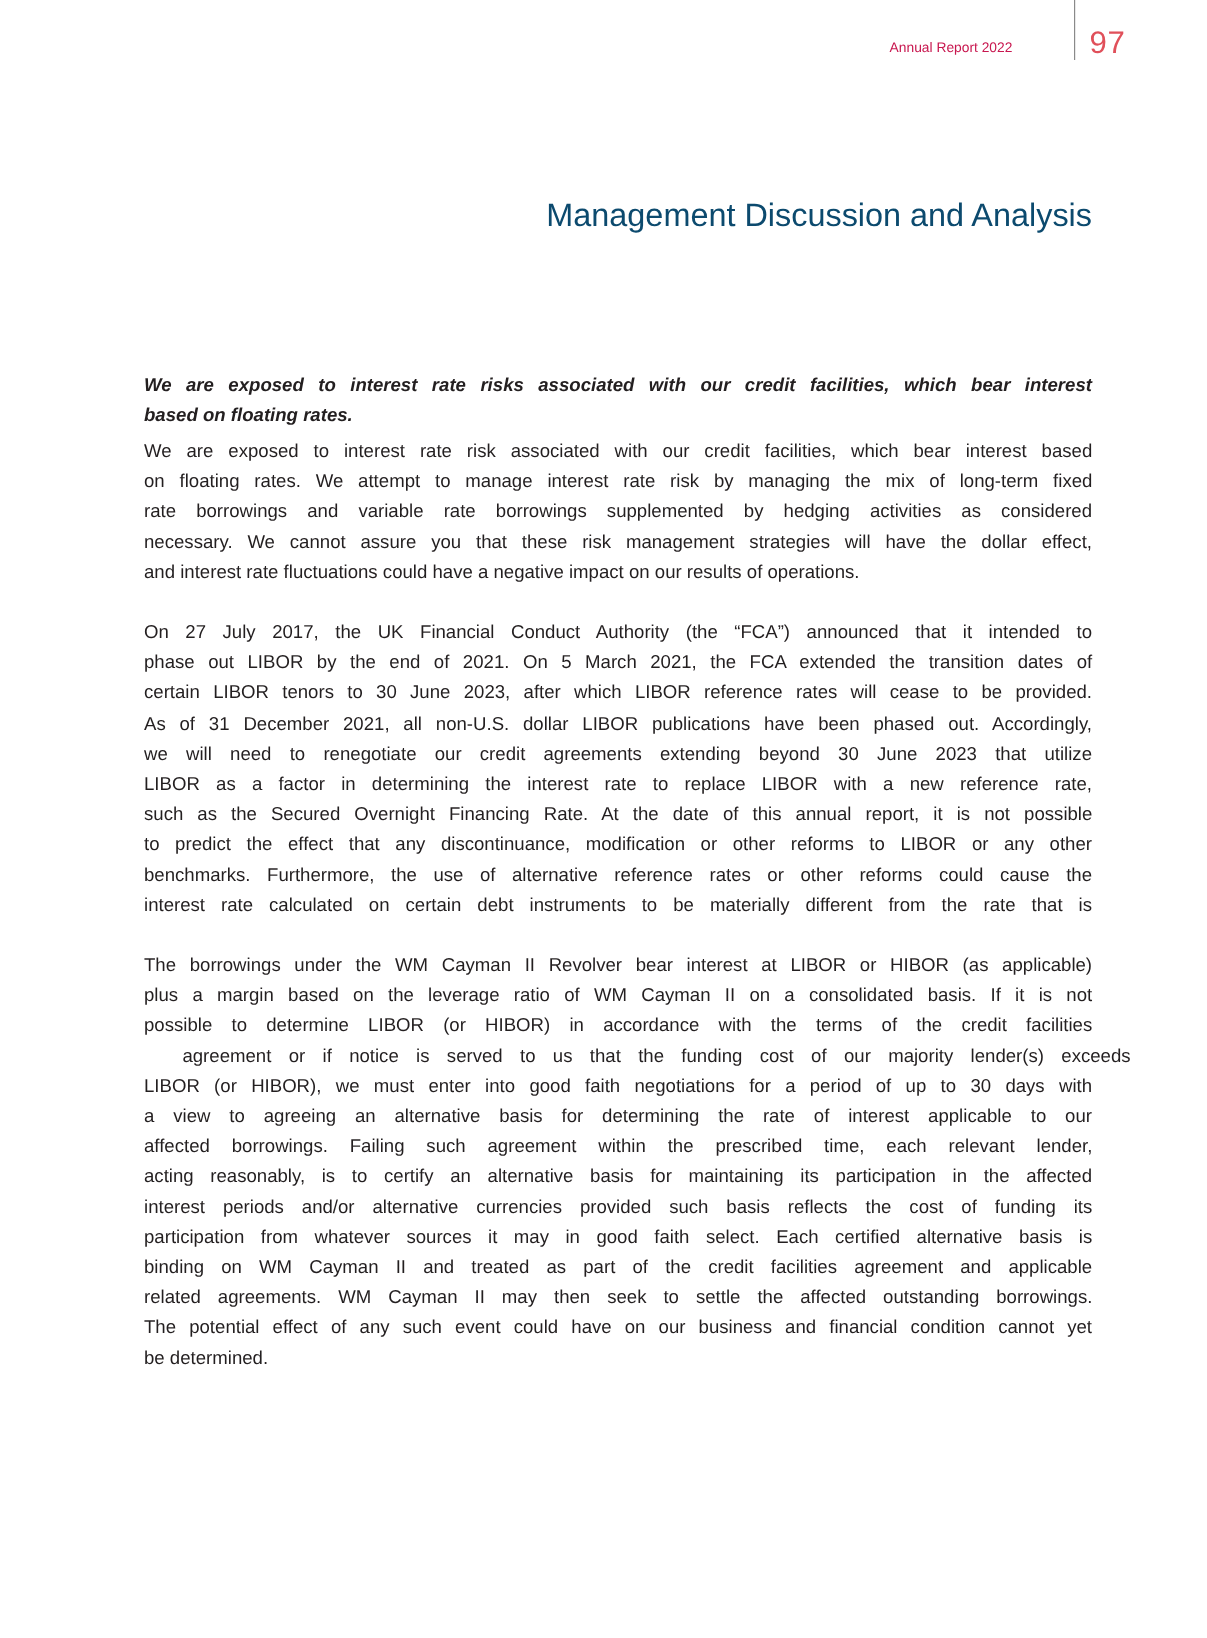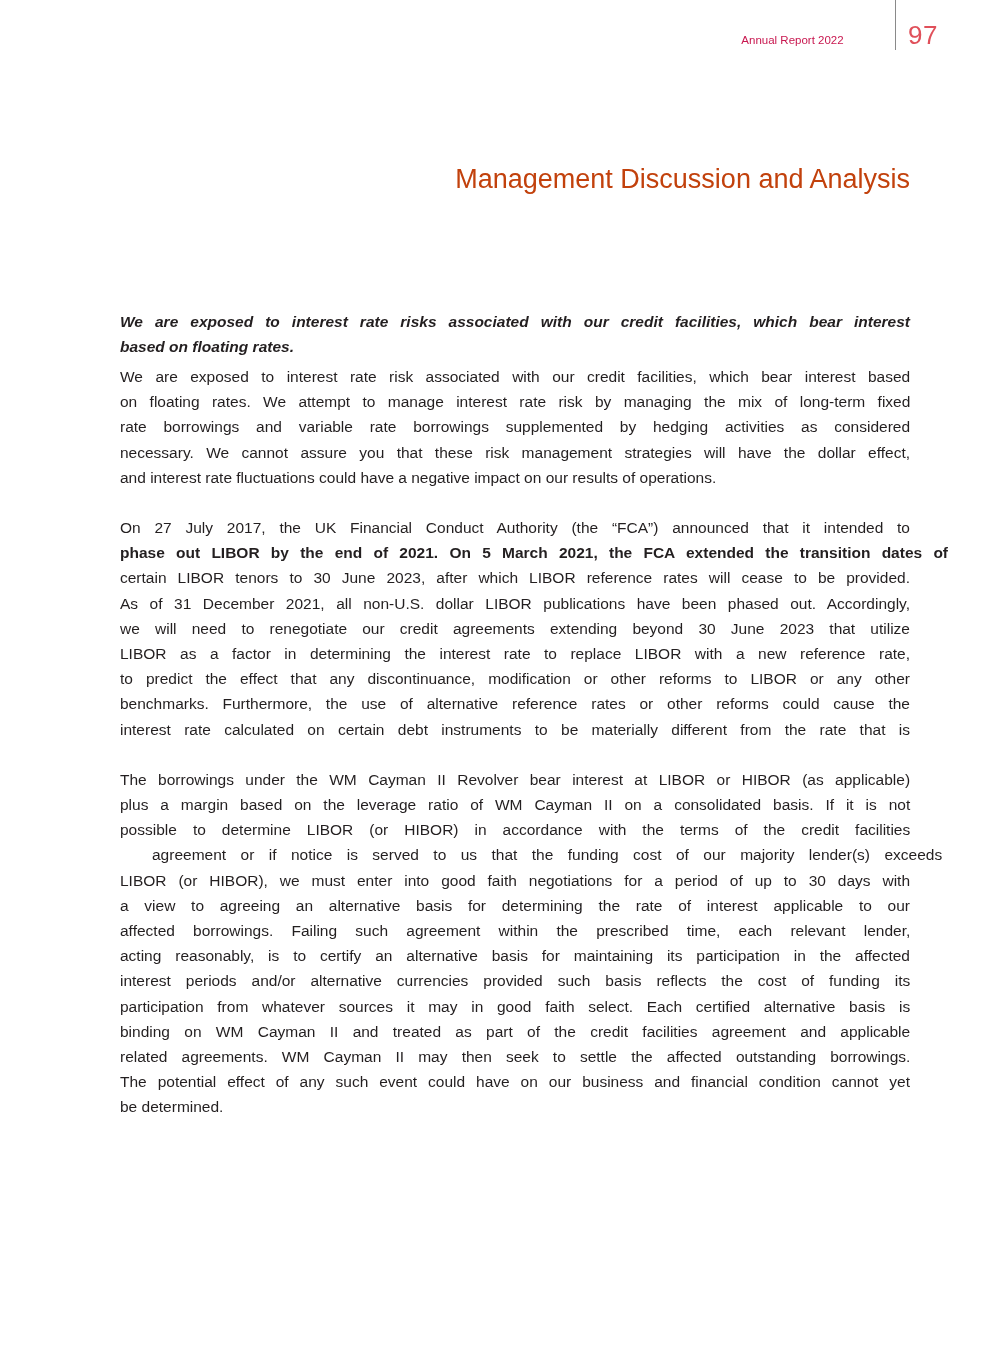--- a/index.html
+++ b/index.html
@@ -3,21 +3,21 @@
 <meta charset="utf-8">
 <style>
   html, body { margin: 0; padding: 0; background: #ffffff; }
   body { width: 1006px; height: 1365px; position: relative; overflow: hidden;
          font-family: "Liberation Sans", sans-serif; color: #231f20; }
   .header-label { position: absolute; left: 700px; top: 34px; width: 185px; text-align: center;
                   font-size: 11.5px; color: #c8174f; }
   .header-rule { position: absolute; left: 895px; top: 0; width: 1px; height: 50px; background: #8a8a8a; }
   .page-number { position: absolute; left: 908px; top: 20px; font-size: 26px; color: #e0505a; letter-spacing: 0.5px; }
   .title { position: absolute; left: 300px; top: 164px; width: 610px; text-align: right;
-           font-size: 27px; color: #c2410c; }
+           font-size: 27px; color: #0c4a6e; }
   .content { position: absolute; left: 120px; top: 309px; width: 790px; }
   .subheading { font-style: italic; font-weight: bold; font-size: 15.5px; line-height: 25px; margin: 0 0 5px 0;
                 text-align: justify; }
   .para { font-size: 15.5px; line-height: 25.2px; margin: 0 0 25px 0; text-align: justify; }
   .line { display: block; text-align: justify; text-align-last: justify; white-space: nowrap; }
   .line.last { text-align-last: left; }
 </style>
 </head>
 <body>
 
@@ -36,25 +36,26 @@
   <div class="para">
     <span class="line" style="display: block; word-spacing: 8.13px;">We are exposed to interest rate risk associated with our credit facilities, which bear interest based</span>
     <span class="line" style="display: block; word-spacing: 8.06px;">on floating rates. We attempt to manage interest rate risk by managing the mix of long-term fixed</span>
     <span class="line" style="display: block; word-spacing: 12.45px;">rate borrowings and variable rate borrowings supplemented by hedging activities as considered</span>
     <span class="line" style="display: block; word-spacing: 7.14px;">necessary. We cannot assure you that these risk management strategies will have the dollar effect,</span>
     <span class="line last" style="display: block;">and interest rate fluctuations could have a negative impact on our results of operations.</span>
   </div>
 
   <div class="para">
     <span class="line" style="display: block; word-spacing: 9.47px;">On 27 July 2017, the UK Financial Conduct Authority (the “FCA”) announced that it intended to</span>
-    <span class="line" style="display: block; word-spacing: 6.94px; font-weight: bold;">phase out LIBOR by the end of 2021. On 5 March 2021, the FCA extended the transition dates of</span>
+    <span class="line" style="display: block; word-spacing: 6.94px;">phase out LIBOR by the end of 2021. On 5 March 2021, the FCA extended the transition dates of</span>
     <span class="line" style="display: block; word-spacing: 6.75px;">certain LIBOR tenors to 30 June 2023, after which LIBOR reference rates will cease to be provided.</span>
     <span class="line" style="display: block; word-spacing: 7.21px;">As of 31 December 2021, all non-U.S. dollar LIBOR publications have been phased out. Accordingly,</span>
     <span class="line" style="display: block; word-spacing: 10.86px;">we will need to renegotiate our credit agreements extending beyond 30 June 2023 that utilize</span>
     <span class="line" style="display: block; word-spacing: 9.19px;">LIBOR as a factor in determining the interest rate to replace LIBOR with a new reference rate,</span>
+    <span class="line" style="display: block; word-spacing: 7.41px;">such as the Secured Overnight Financing Rate. At the date of this annual report, it is not possible</span>
     <span class="line" style="display: block; word-spacing: 8.67px;">to predict the effect that any discontinuance, modification or other reforms to LIBOR or any other</span>
     <span class="line" style="display: block; word-spacing: 9.46px;">benchmarks. Furthermore, the use of alternative reference rates or other reforms could cause the</span>
     <span class="line" style="display: block; word-spacing: 9px;">interest rate calculated on certain debt instruments to be materially different from the rate that is</span>
   </div>
 
   <div class="para">
     <span class="line" style="display: block; word-spacing: 7.07px;">The borrowings under the WM Cayman II Revolver bear interest at LIBOR or HIBOR (as applicable)</span>
     <span class="line" style="display: block; word-spacing: 7.58px;">plus a margin based on the leverage ratio of WM Cayman II on a consolidated basis. If it is not</span>
     <span class="line" style="display: block; word-spacing: 11.71px;">possible to determine LIBOR (or HIBOR) in accordance with the terms of the credit facilities</span>
     <span class="line" style="display: block; word-spacing: 10.13px; margin-left: 32px;">agreement or if notice is served to us that the funding cost of our majority lender(s) exceeds</span>

